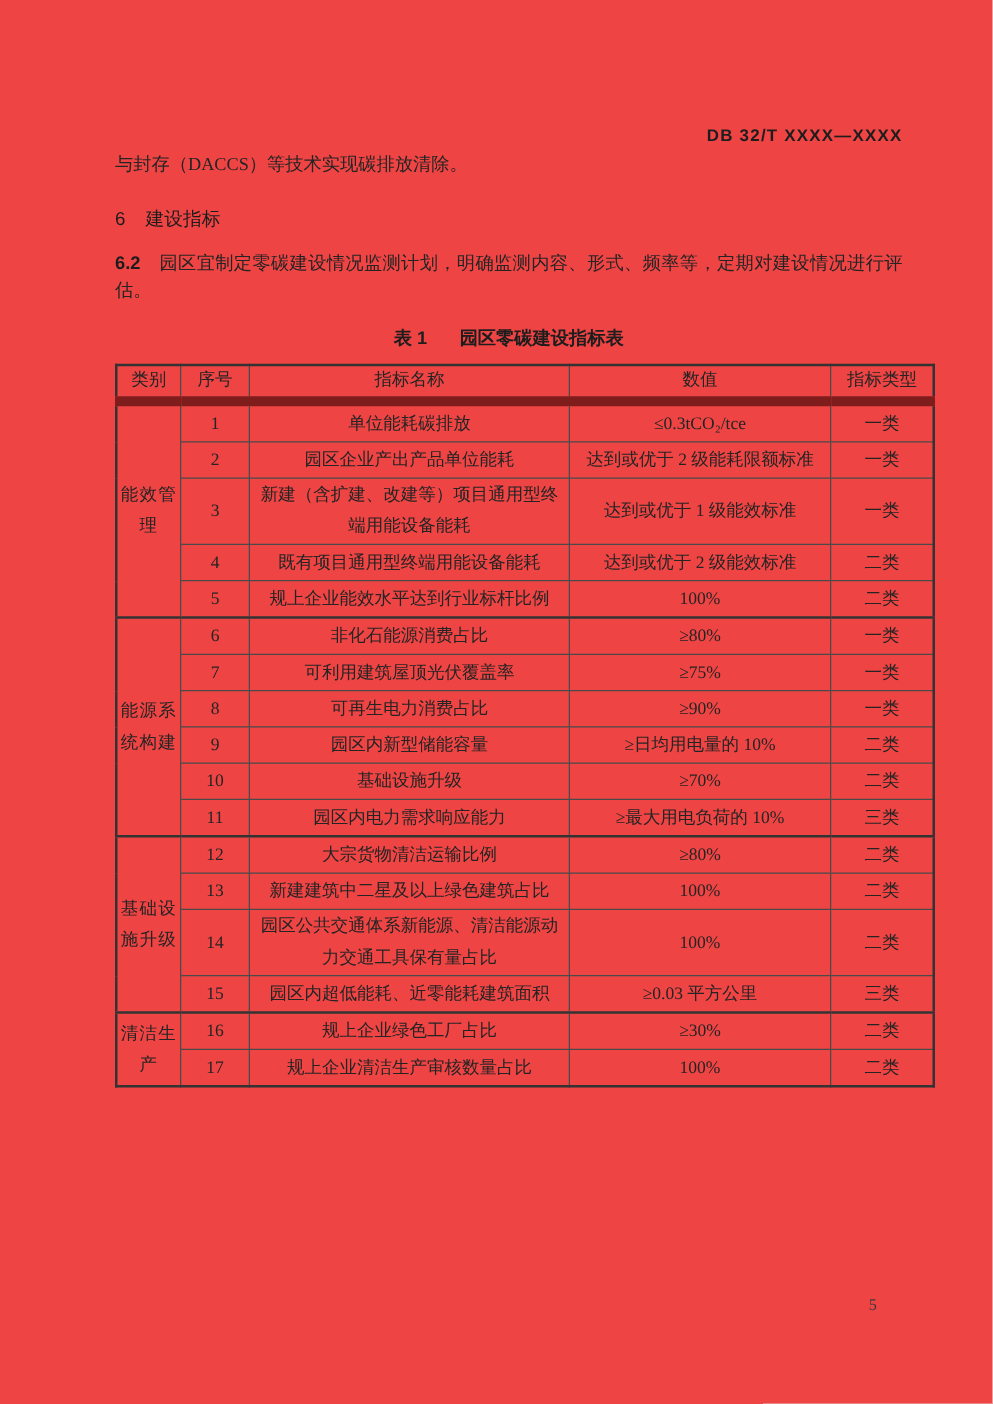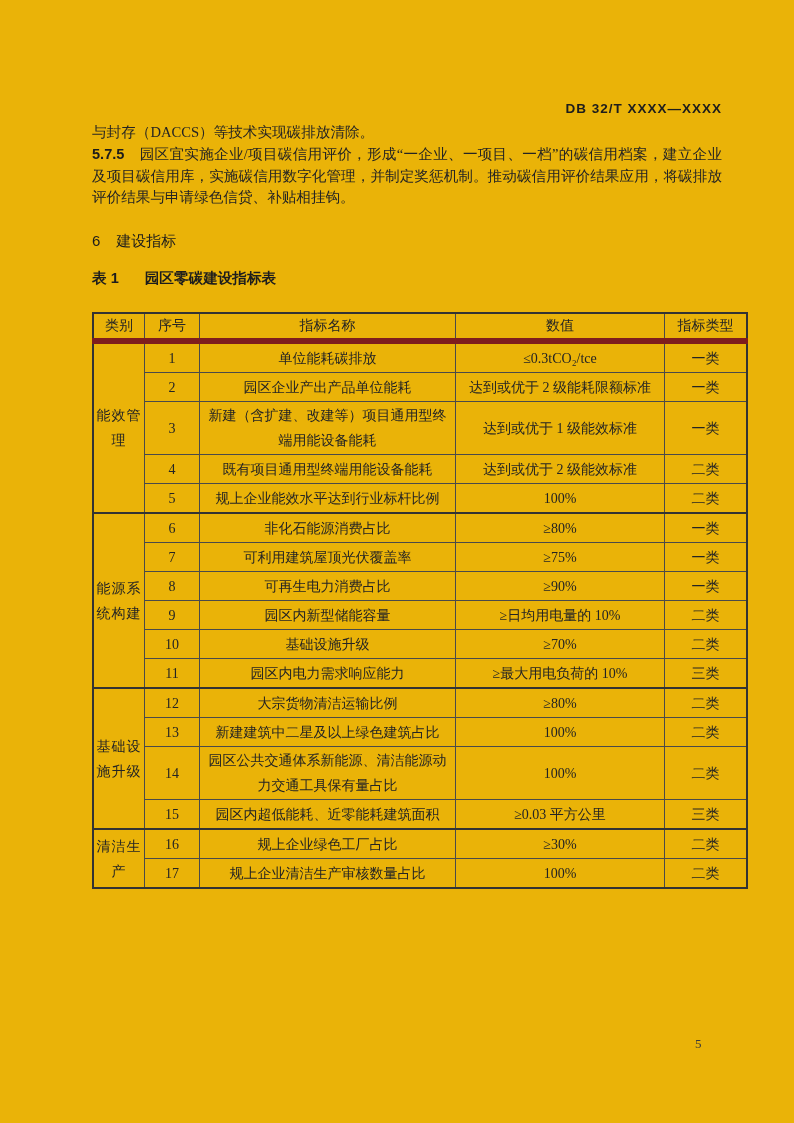--- a/index.html
+++ b/index.html
@@ -1,19 +1,19 @@
 <!DOCTYPE html>
 <html><head>
 <meta charset="utf-8">
 <style>
   html,body{margin:0;padding:0;background:#e8e8e8;}
   .page{
     position:relative;
     width:794px;height:1123px;
-    background:#eab308;
+    background:#ef4444;
     margin:0 auto;
     font-family:"Liberation Serif","DejaVu Serif",serif;
     color:#252525;
     overflow:hidden;
   }
   .doc-header{
     position:absolute;top:101px;right:72px;
     font-family:"Liberation Sans","DejaVu Sans",sans-serif;
     font-weight:bold;font-size:13.5px;letter-spacing:1px;color:#1d1d1d;
   }
@@ -28,38 +28,38 @@
     font-family:"Liberation Sans","DejaVu Sans",sans-serif;
     font-weight:bold;margin-right:15px;white-space:nowrap;color:#1c1c1c;
   }
   .section-heading{
     margin:21px 0 14px 0;
     font-family:"Liberation Sans","DejaVu Sans",sans-serif;
     font-weight:normal;font-size:15px;color:#1c1c1c;line-height:22px;
   }
   .section-heading .sec-num{margin-right:16px;}
   .table-caption{
-    margin-top:17px;margin-bottom:24px;
-    font-weight:bold;font-size:14.6px;color:#1d1d1d;
+    margin-top:17px;margin-bottom:11px;
+    text-align:center;font-weight:bold;font-size:14.6px;color:#1d1d1d;
     font-family:"Liberation Sans","DejaVu Sans",sans-serif;
   }
   .table-caption .cap-title{margin-left:26px;}
   table.indicator{
     width:630px;border-collapse:collapse;table-layout:fixed;
     font-size:14px;color:#242424;
   }
   table.indicator td,table.indicator th{
     border:1px solid #4a4a4a;
     text-align:center;vertical-align:middle;
     padding:1px 2px;line-height:25px;
     font-weight:normal;
     overflow:hidden;
   }
   table.indicator{border:2px solid #333;}
-  table.indicator thead th{height:22px;line-height:20px;border-bottom:6px solid #7f1d1d;}
+  table.indicator thead th{height:22px;line-height:20px;border-bottom:8px solid #7f1d1d;}
   table.indicator td{height:26px;}
   tr.group-start td{border-top:2px solid #333;}
   td.cat{line-height:29px;letter-spacing:1px;}
   .col-cat{width:46px;}
   .col-no{width:50px;}
   .col-name{width:251px;}
   .col-val{width:204px;}
   .col-typ{width:77px;}
   .page-number{
     position:absolute;top:1036px;left:695px;
@@ -72,25 +72,25 @@
 <div class="page">
 
   <div class="doc-header">DB 32/T XXXX—XXXX</div>
 
   <div class="content">
 
     <p class="para"><span>与封存（DACCS）等技术实现碳排放清除。</span></p>
 
 
 
-    <p class="para"><span class="clause-num">5.7.5</span><span>园区宜实施企业/项目碳信用评价，形成“一企业、一项目、一档”的碳信用档案，建立企业及项目碳信用库，实施碳信用数字化管理，并制定奖惩机制。推动碳信用评价结果应用，将碳排放评价结果与申请绿色信贷、补贴相挂钩。</span></p>
 
     <div class="section-heading"><span class="sec-num">6</span><span>建设指标</span></div>
 
 
+    <p class="para"><span class="clause-num">6.2</span><span>园区宜制定零碳建设情况监测计划，明确监测内容、形式、频率等，定期对建设情况进行评估。</span></p>
 
     <div class="table-caption"><span>表 1</span><span class="cap-title">园区零碳建设指标表</span></div>
 
     <table class="indicator">
       <thead>
         <tr>
           <th class="col-cat">类别</th>
           <th class="col-no">序号</th>
           <th class="col-name">指标名称</th>
           <th class="col-val">数值</th>

